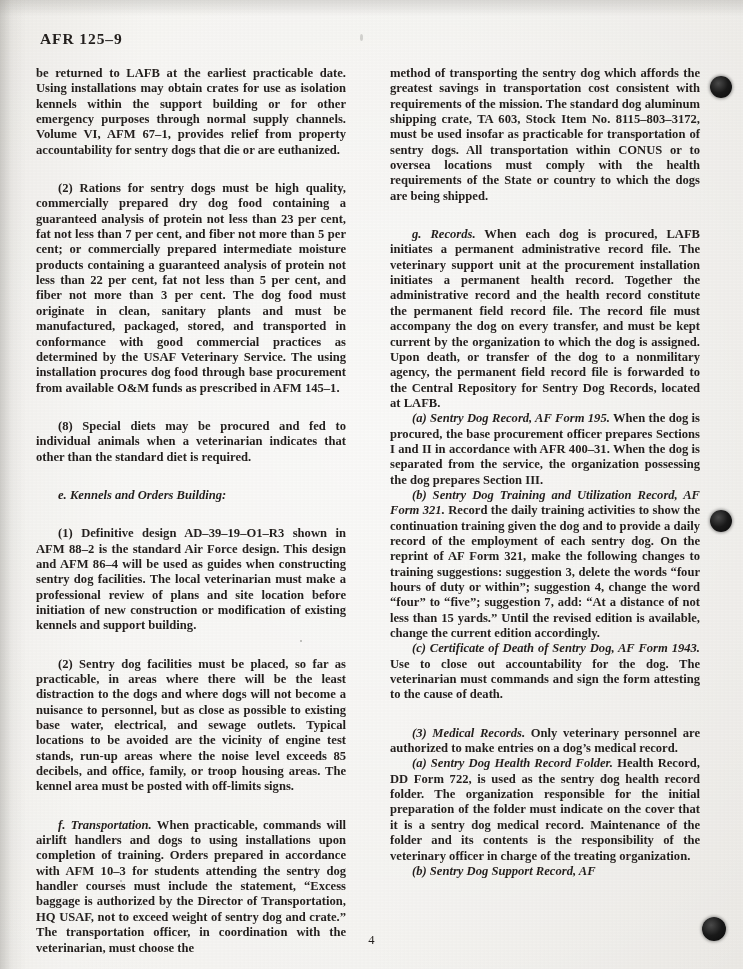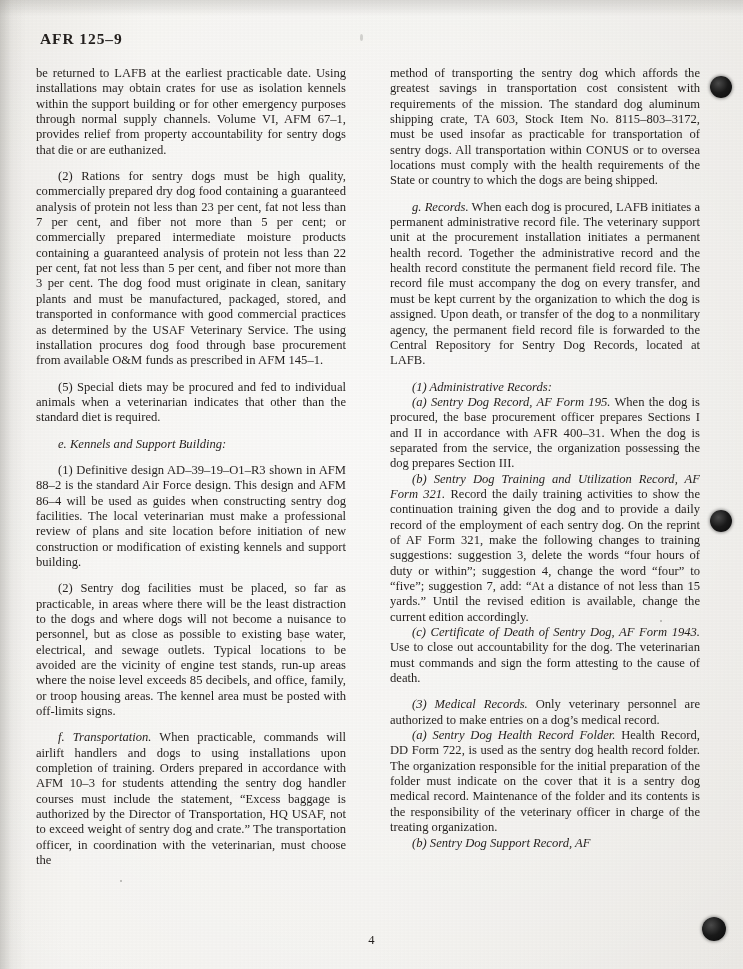--- a/index.html
+++ b/index.html
@@ -68,26 +68,27 @@
   .col {
     width: 310px;
     font-size: 12.6px;
     line-height: 15.35px;
     text-align: justify;
     text-justify: inter-word;
     hyphens: none;
   }
   .col p {
     margin: 0;
+    font-weight: bold;
   }
   .col p.indent {
     text-indent: 22px;
   }
   .col p.gap {
-    margin-top: 11px;
+    margin-top: 23px;
   }
   .it {
     font-style: italic;
   }
 
   #page-number {
     position: absolute;
     left: 0;
     right: 0;
     top: 933px;
@@ -114,30 +115,29 @@
 
   <div id="top-edge"></div>
   <div id="left-edge"></div>
 
   <div id="header">AFR 125–9</div>
 
   <div id="columns">
     <div class="col" id="left-col">
         <p><span>be returned to LAFB at the earliest practicable date. Using installations may obtain crates for use as isolation kennels within the support building or for other emergency purposes through normal supply channels. Volume VI, AFM 67–1, provides relief from property accountability for sentry dogs that die or are euthanized.</span></p>
         <p class="indent gap"><span>(2) Rations for sentry dogs must be high quality, commercially prepared dry dog food containing a guaranteed analysis of protein not less than 23 per cent, fat not less than 7 per cent, and fiber not more than 5 per cent; or commercially prepared intermediate moisture products containing a guaranteed analysis of protein not less than 22 per cent, fat not less than 5 per cent, and fiber not more than 3 per cent. The dog food must originate in clean, sanitary plants and must be manufactured, packaged, stored, and transported in conformance with good commercial practices as determined by the USAF Veterinary Service. The using installation procures dog food through base procurement from available O&amp;M funds as prescribed in AFM 145–1.</span></p>
-        <p class="indent gap"><span>(5) Special diets may be procured and fed to individual animals when a veterinarian indicates that other than the standard diet is required.</span></p>
-        <p class="indent gap"><span class="it">e. Kennels and Support Building:</span></p>
+        <p class="indent gap"><span>(8) Special diets may be procured and fed to individual animals when a veterinarian indicates that other than the standard diet is required.</span></p>
+        <p class="indent gap"><span class="it">e. Kennels and Orders Building:</span></p>
         <p class="indent gap"><span>(1) Definitive design AD–39–19–O1–R3 shown in AFM 88–2 is the standard Air Force design. This design and AFM 86–4 will be used as guides when constructing sentry dog facilities. The local veterinarian must make a professional review of plans and site location before initiation of new construction or modification of existing kennels and support building.</span></p>
         <p class="indent gap"><span>(2) Sentry dog facilities must be placed, so far as practicable, in areas where there will be the least distraction to the dogs and where dogs will not become a nuisance to personnel, but as close as possible to existing base water, electrical, and sewage outlets. Typical locations to be avoided are the vicinity of engine test stands, run-up areas where the noise level exceeds 85 decibels, and office, family, or troop housing areas. The kennel area must be posted with off-limits signs.</span></p>
         <p class="indent gap"><span class="it">f. Transportation.</span><span> When practicable, commands will airlift handlers and dogs to using installations upon completion of training. Orders prepared in accordance with AFM 10–3 for students attending the sentry dog handler courses must include the statement, “Excess baggage is authorized by the Director of Transportation, HQ USAF, not to exceed weight of sentry dog and crate.” The transportation officer, in coordination with the veterinarian, must choose the</span></p>
       </div>
     <div class="col" id="right-col">
         <p><span>method of transporting the sentry dog which affords the greatest savings in transportation cost consistent with requirements of the mission. The standard dog aluminum shipping crate, TA 603, Stock Item No. 8115–803–3172, must be used insofar as practicable for transportation of sentry dogs. All transportation within CONUS or to oversea locations must comply with the health requirements of the State or country to which the dogs are being shipped.</span></p>
         <p class="indent gap"><span class="it">g. Records.</span><span> When each dog is procured, LAFB initiates a permanent administrative record file. The veterinary support unit at the procurement installation initiates a permanent health record. Together the administrative record and the health record constitute the permanent field record file. The record file must accompany the dog on every transfer, and must be kept current by the organization to which the dog is assigned. Upon death, or transfer of the dog to a nonmilitary agency, the permanent field record file is forwarded to the Central Repository for Sentry Dog Records, located at LAFB.</span></p>
-        <p class="indent gap"><span class="it">(1) Administrative Records:</span></p>
         <p class="indent"><span class="it">(a) Sentry Dog Record, AF Form 195.</span><span> When the dog is procured, the base procurement officer prepares Sections I and II in accordance with AFR 400–31. When the dog is separated from the service, the organization possessing the dog prepares Section III.</span></p>
         <p class="indent"><span class="it">(b) Sentry Dog Training and Utilization Record, AF Form 321.</span><span> Record the daily training activities to show the continuation training given the dog and to provide a daily record of the employment of each sentry dog. On the reprint of AF Form 321, make the following changes to training suggestions: suggestion 3, delete the words “four hours of duty or within”; suggestion 4, change the word “four” to “five”; suggestion 7, add: “At a distance of not less than 15 yards.” Until the revised edition is available, change the current edition accordingly.</span></p>
         <p class="indent"><span class="it">(c) Certificate of Death of Sentry Dog, AF Form 1943.</span><span> Use to close out accountability for the dog. The veterinarian must commands and sign the form attesting to the cause of death.</span></p>
         <p class="indent gap"><span class="it">(3) Medical Records.</span><span> Only veterinary personnel are authorized to make entries on a dog’s medical record.</span></p>
         <p class="indent"><span class="it">(a) Sentry Dog Health Record Folder.</span><span> Health Record, DD Form 722, is used as the sentry dog health record folder. The organization responsible for the initial preparation of the folder must indicate on the cover that it is a sentry dog medical record. Maintenance of the folder and its contents is the responsibility of the veterinary officer in charge of the treating organization.</span></p>
         <p class="indent"><span class="it">(b) Sentry Dog Support Record, AF</span></p>
       </div>
   </div>
 
   <div id="page-number">4</div>

